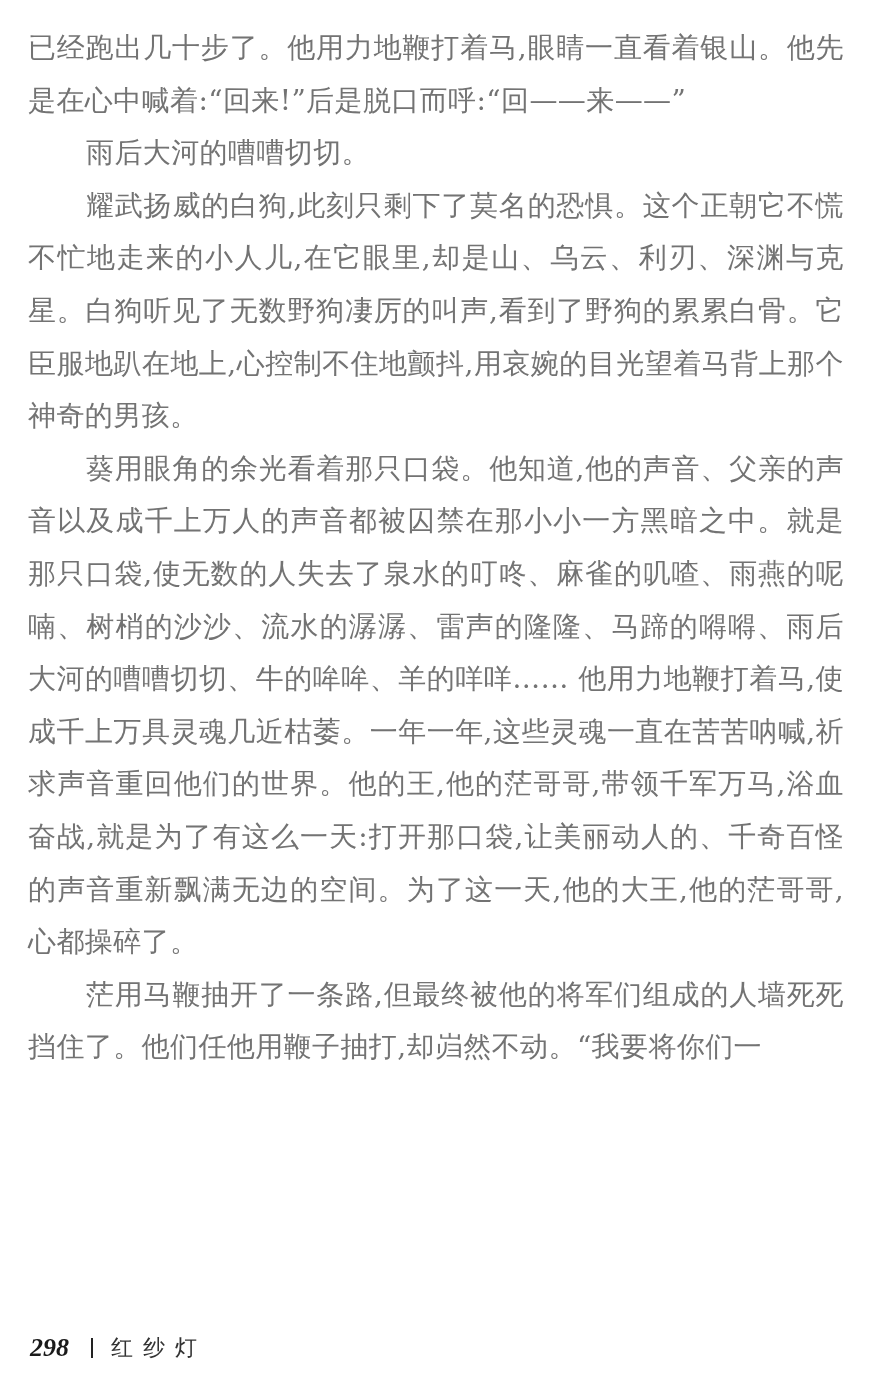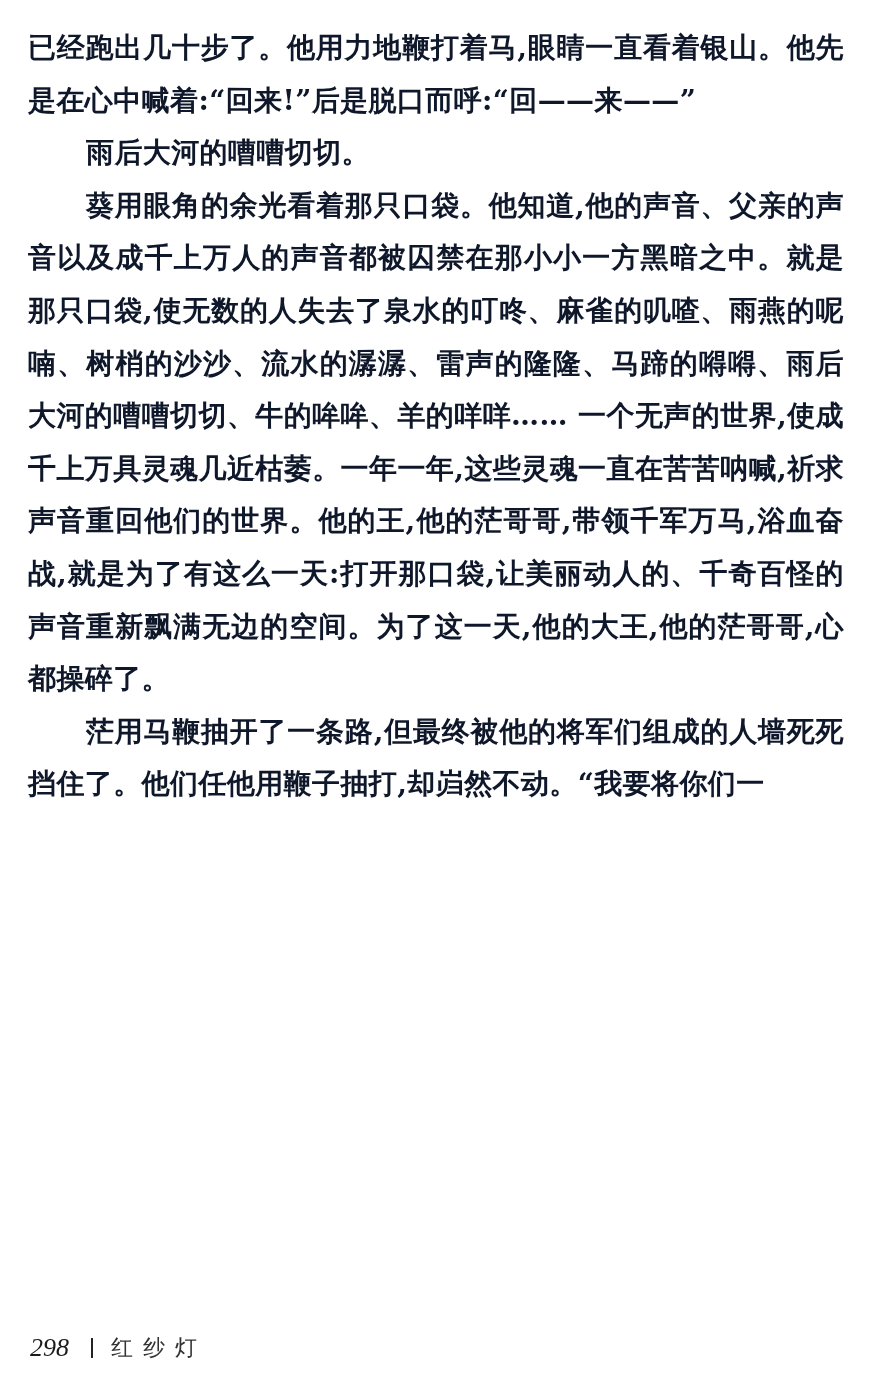--- a/index.html
+++ b/index.html
@@ -1,42 +1,42 @@
 <!DOCTYPE html>
 <html><head>
 <meta charset="utf-8">
 <style>
   html, body { margin: 0; padding: 0; background: #ffffff; }
   body { width: 872px; height: 1391px; position: relative; overflow: hidden; }
   .page {
     position: absolute; left: 28px; top: 22px; width: 816px;
     font-family: "DejaVu Serif", "Liberation Serif", serif;
-    font-size: 28px; line-height: 52.6px; color: #0f172a;
+    font-size: 28px; line-height: 52.6px; color: #737373;
     text-align: justify; text-justify: inter-character;
     letter-spacing: 0.4px;
-    font-weight: bold;
   }
   .para { margin: 0; text-indent: 0; }
   .para.indent { text-indent: 58px; }
   .footer {
     position: absolute; left: 30px; top: 1333px;
     font-family: "Liberation Serif", "DejaVu Serif", serif;
     display: flex; align-items: center; color: #1a1a1a;
   }
-  .page-number { font-style: italic; font-size: 26px; }
+  .page-number { font-style: italic; font-size: 26px; font-weight: bold; }
   .divider { width: 2px; height: 20px; background: #222; margin: 0 18px 0 22px; }
   .running-title { font-size: 22px; letter-spacing: 10px; color: #333; }
 </style>
 </head>
 <body>
 
 <div class="page">
   <p class="para">已经跑出几十步了。他用力地鞭打着马,眼睛一直看着银山。他先是在心中喊着:“回来!”后是脱口而呼:“回——来——”</p>
   <p class="para indent">雨后大河的嘈嘈切切。</p>
-  <p class="para indent">葵用眼角的余光看着那只口袋。他知道,他的声音、父亲的声音以及成千上万人的声音都被囚禁在那小小一方黑暗之中。就是那只口袋,使无数的人失去了泉水的叮咚、麻雀的叽喳、雨燕的呢喃、树梢的沙沙、流水的潺潺、雷声的隆隆、马蹄的嘚嘚、雨后大河的嘈嘈切切、牛的哞哞、羊的咩咩…… 一个无声的世界,使成千上万具灵魂几近枯萎。一年一年,这些灵魂一直在苦苦呐喊,祈求声音重回他们的世界。他的王,他的茫哥哥,带领千军万马,浴血奋战,就是为了有这么一天:打开那口袋,让美丽动人的、千奇百怪的声音重新飘满无边的空间。为了这一天,他的大王,他的茫哥哥,心都操碎了。</p>
+  <p class="para indent">耀武扬威的白狗,此刻只剩下了莫名的恐惧。这个正朝它不慌不忙地走来的小人儿,在它眼里,却是山、乌云、利刃、深渊与克星。白狗听见了无数野狗凄厉的叫声,看到了野狗的累累白骨。它臣服地趴在地上,心控制不住地颤抖,用哀婉的目光望着马背上那个神奇的男孩。</p>
+  <p class="para indent">葵用眼角的余光看着那只口袋。他知道,他的声音、父亲的声音以及成千上万人的声音都被囚禁在那小小一方黑暗之中。就是那只口袋,使无数的人失去了泉水的叮咚、麻雀的叽喳、雨燕的呢喃、树梢的沙沙、流水的潺潺、雷声的隆隆、马蹄的嘚嘚、雨后大河的嘈嘈切切、牛的哞哞、羊的咩咩…… 他用力地鞭打着马,使成千上万具灵魂几近枯萎。一年一年,这些灵魂一直在苦苦呐喊,祈求声音重回他们的世界。他的王,他的茫哥哥,带领千军万马,浴血奋战,就是为了有这么一天:打开那口袋,让美丽动人的、千奇百怪的声音重新飘满无边的空间。为了这一天,他的大王,他的茫哥哥,心都操碎了。</p>
   <p class="para indent">茫用马鞭抽开了一条路,但最终被他的将军们组成的人墙死死挡住了。他们任他用鞭子抽打,却岿然不动。“我要将你们一</p>
 </div>
 
 <div class="footer">
   <span class="page-number">298</span>
   <span class="divider"></span>
   <span class="running-title">红纱灯</span>
 </div>
 
 </body></html>

